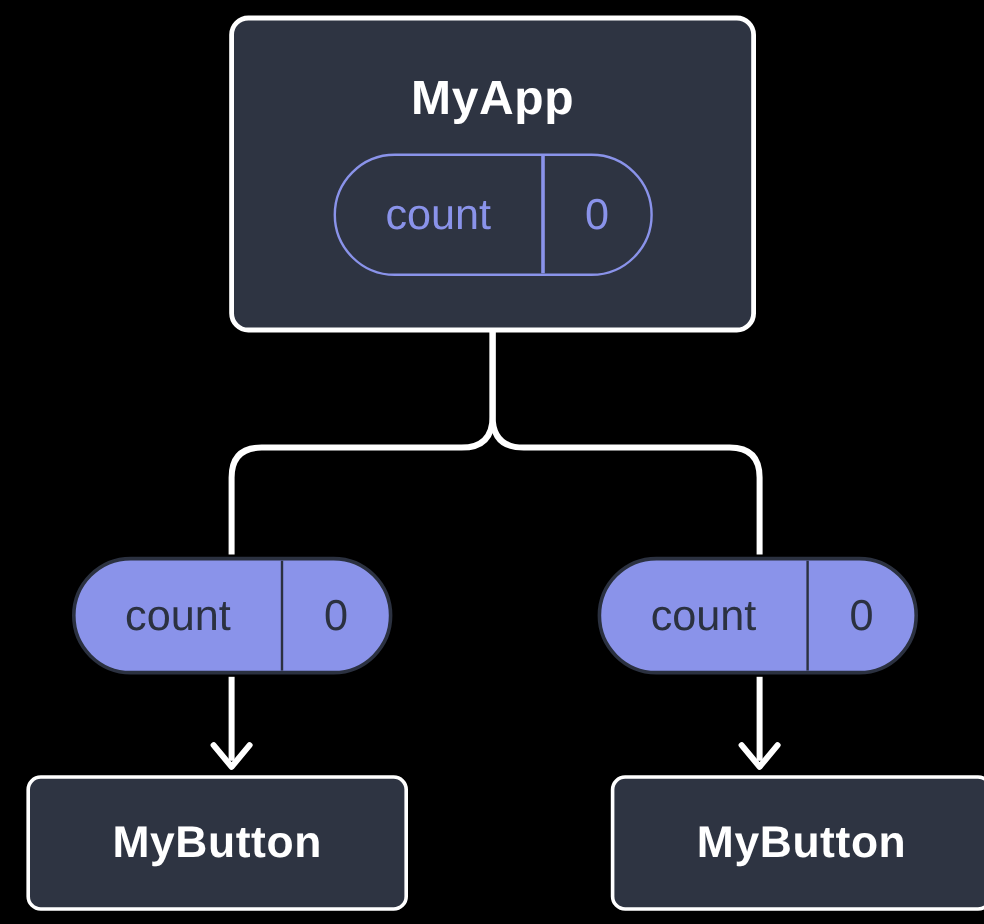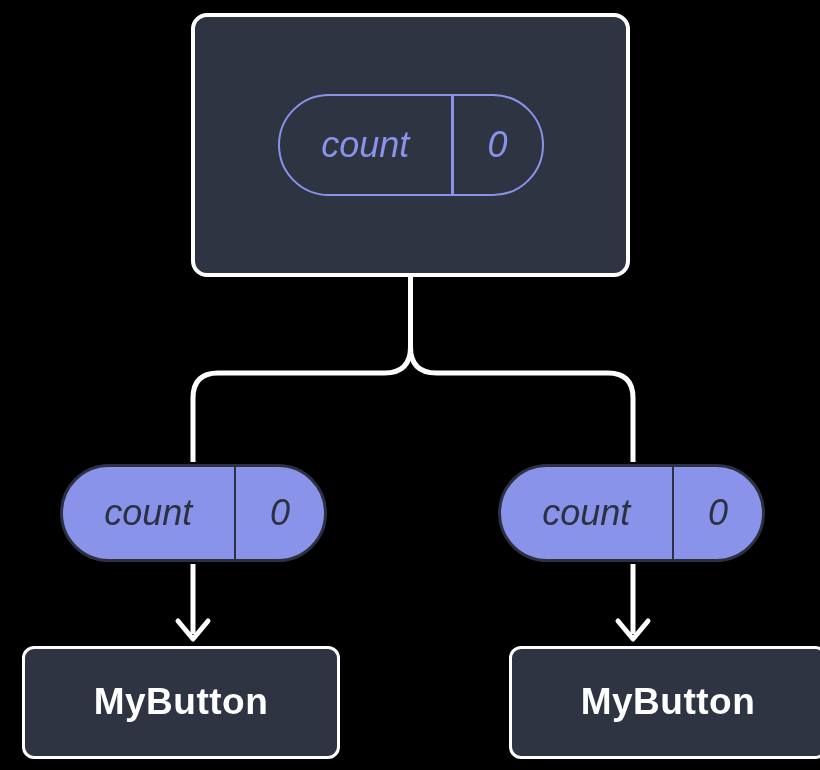--- a/index.html
+++ b/index.html
@@ -53,21 +53,20 @@
   .node.btn .node-title { font-size: 37px; }
   .node.btn-left  { left: 10px;  top: 646px; width: 318px; height: 113px; }
   .node.btn-right { left: 497px; top: 646px; width: 318px; height: 113px; }
 
   .pill {
     display: flex;
     align-items: stretch;
     box-sizing: border-box;
     border-radius: 999px;
     overflow: hidden;
-    font-style: italic;
   }
   .pill .cell {
     display: flex;
     align-items: center;
     justify-content: center;
     font-size: 36px;
     line-height: 1;
   }
   .pill .cell.name { flex: 1; }
   .pill .cell.value { width: 88px; }
@@ -100,20 +99,21 @@
   <svg class="lines" viewBox="0 0 820 770" fill="none">
     <path d="M410.5 275 V347 Q410.5 373 384.5 373 H218 Q193 373 193 398 V462" stroke="#FFFFFF" stroke-width="5"></path>
     <path d="M410.5 275 V347 Q410.5 373 436.5 373 H608 Q633 373 633 398 V462" stroke="#FFFFFF" stroke-width="5"></path>
     <path d="M193 564 V634" stroke="#FFFFFF" stroke-width="5"></path>
     <path d="M178 621 L193 639 L208 621" stroke="#FFFFFF" stroke-width="5" stroke-linecap="round" stroke-linejoin="round"></path>
     <path d="M633 564 V634" stroke="#FFFFFF" stroke-width="5"></path>
     <path d="M618 621 L633 639 L648 621" stroke="#FFFFFF" stroke-width="5" stroke-linecap="round" stroke-linejoin="round"></path>
   </svg>
 
   <div class="node app">
+    <div class="node-title">MyApp</div>
     <div class="pill outline">
       <div class="cell name">count</div>
       <div class="divider"></div>
       <div class="cell value">0</div>
     </div>
   </div>
 
   <div class="pill filled pill-left">
     <div class="cell name">count</div>
     <div class="divider"></div>

